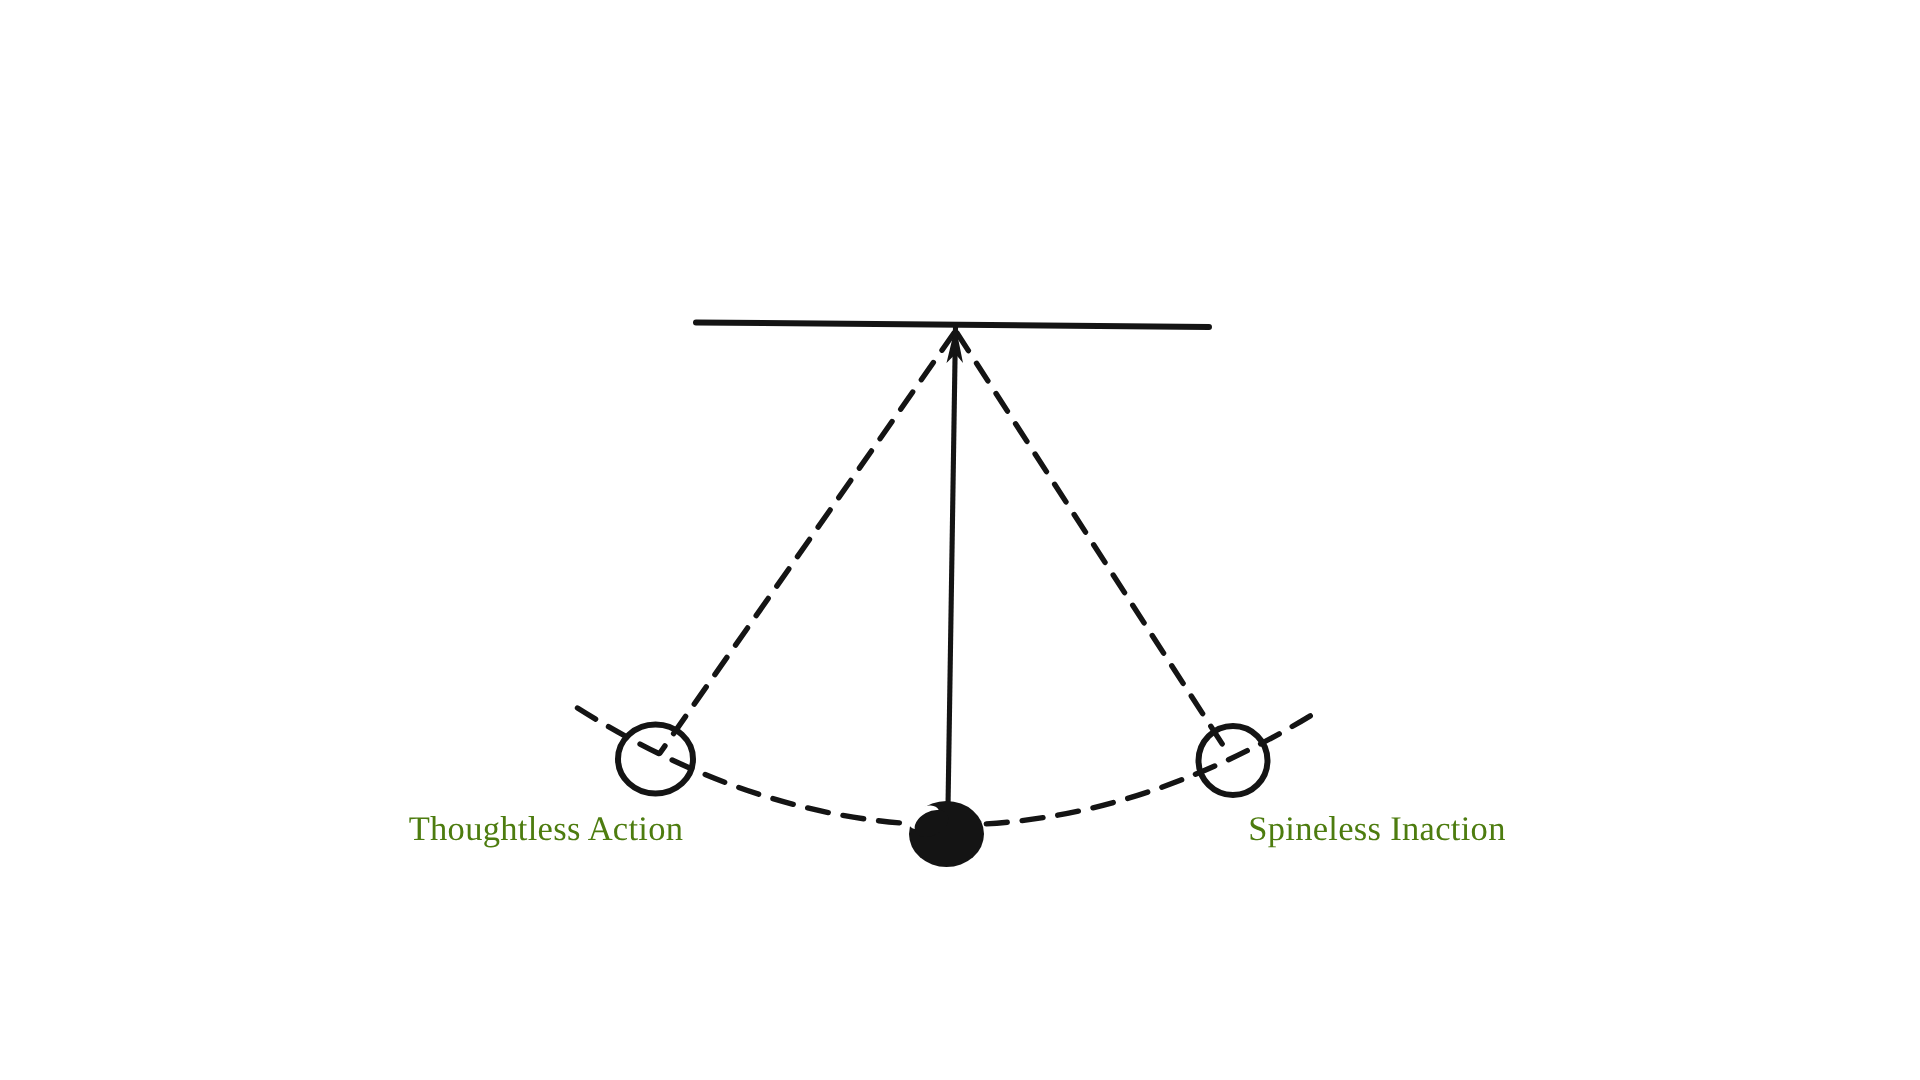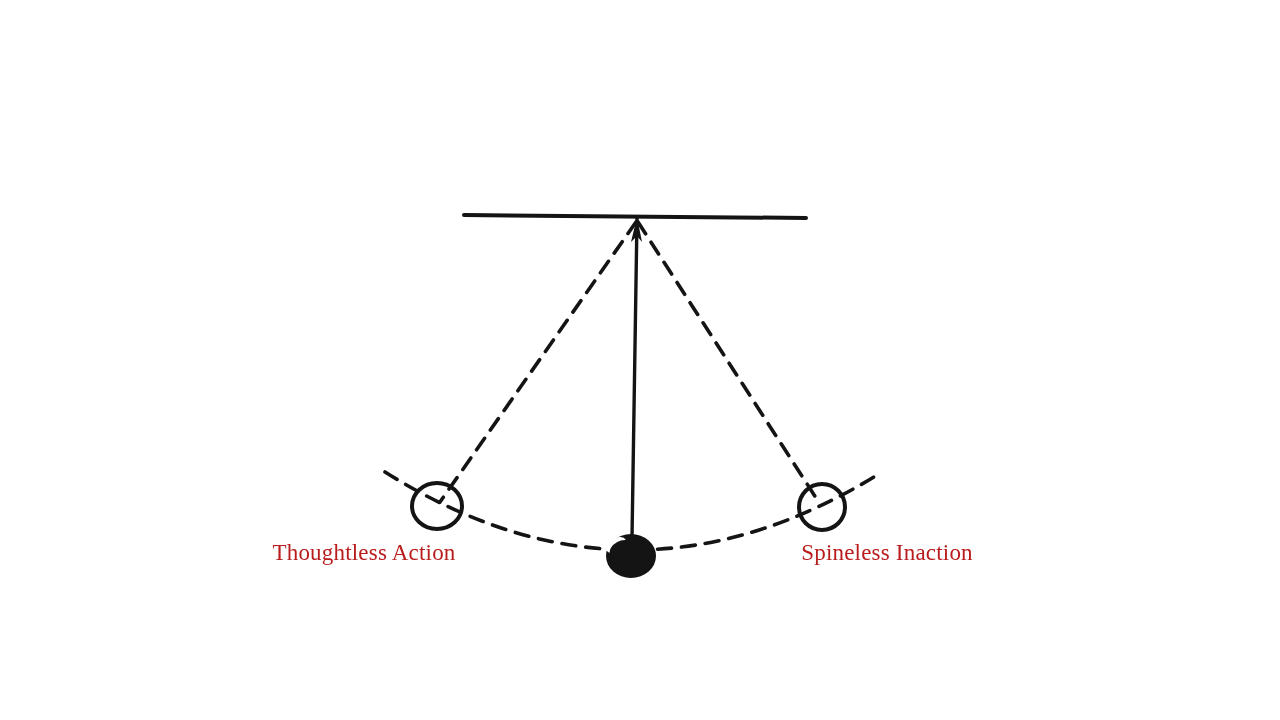--- a/index.html
+++ b/index.html
@@ -17,29 +17,29 @@
   }
   .diagram-svg {
     position: absolute;
     left: 0;
     top: 0;
     width: 1280px;
     height: 720px;
   }
   .pend-label {
     position: absolute;
-    color: #b91c1c;
+    color: #4d7c0f;
     font-size: 23px;
     line-height: 28px;
     text-align: center;
     white-space: nowrap;
     letter-spacing: 0.2px;
   }
   .label-left   { left: 264px; top: 539px; width: 200px; }
-  .label-right  { left: 787px; top: 539px; width: 200px; }
+  .label-right  { left: 818px; top: 539px; width: 200px; }
   .label-center { left: 490px; top: 599px; width: 300px; }
 </style>
 </head>
 <body>
 
 <div class="stage">
 
   <svg class="diagram-svg" viewBox="0 0 1280 720" aria-hidden="true">
 
     <line x1="464" y1="215" x2="806" y2="218" stroke="#141414" stroke-width="4" stroke-linecap="round"></line>

